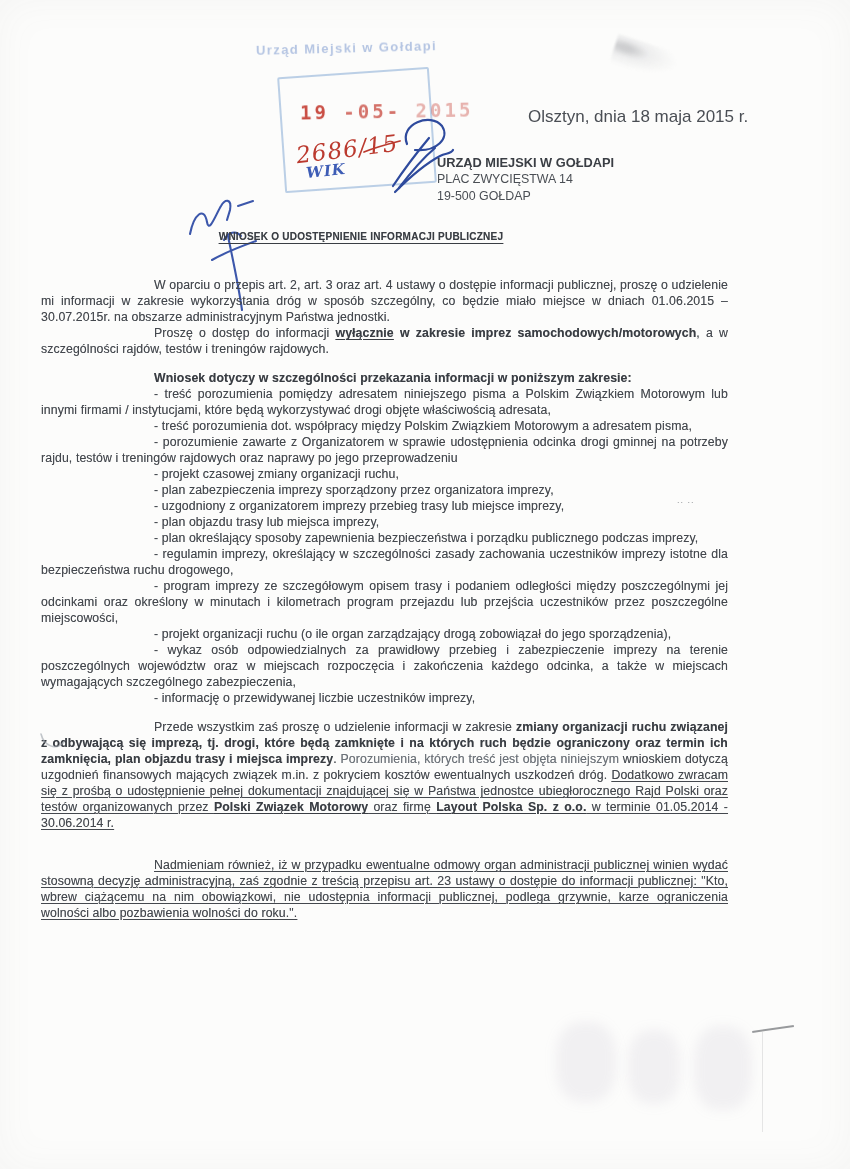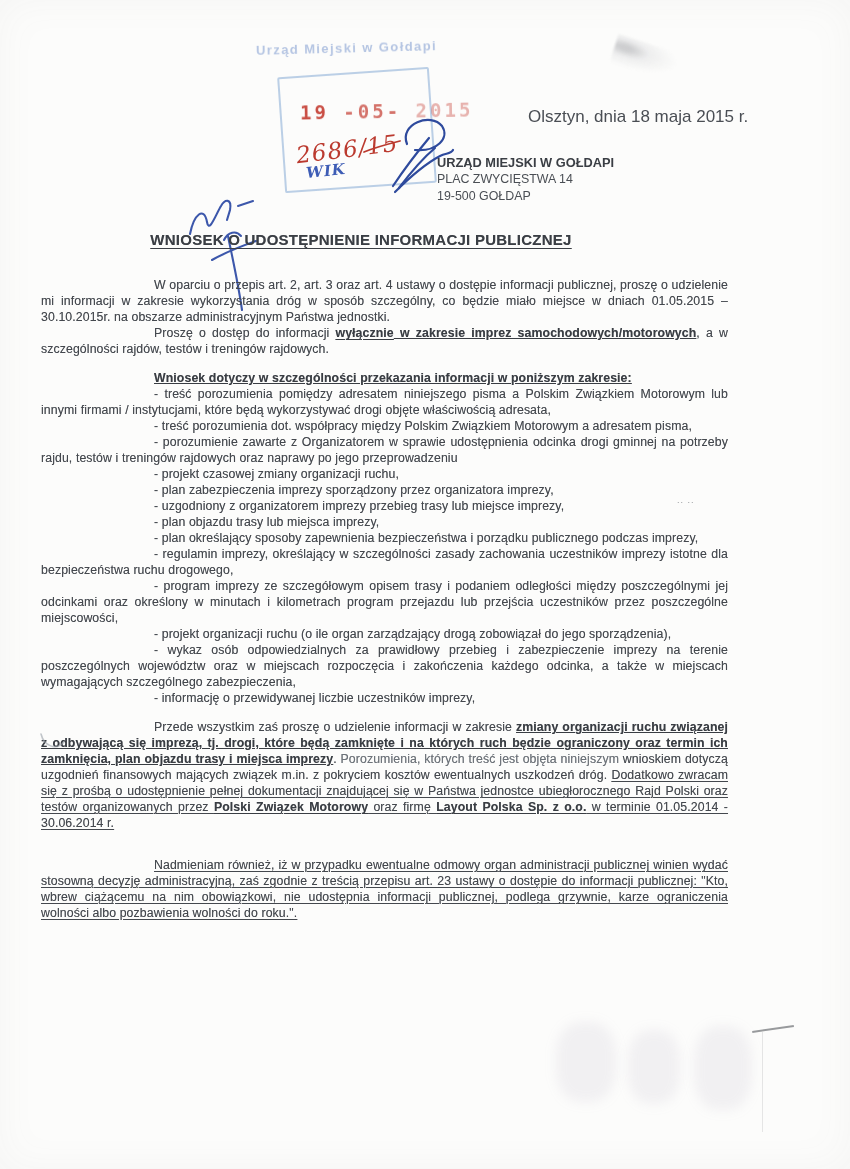--- a/index.html
+++ b/index.html
@@ -9,26 +9,26 @@
     font-family:"Liberation Sans",sans-serif;color:#44484e;
   }
   .page::after{content:"";position:absolute;inset:0;pointer-events:none;
     box-shadow:inset 0 0 40px rgba(120,120,125,0.05);}
   
   .body-flow{position:absolute;left:41px;top:277px;width:687px;
     font-size:12.3px;line-height:16px;letter-spacing:.1px;
     text-shadow:0 0 .4px rgba(68,72,78,.5);}
   .para{margin:0;text-align:justify;text-indent:113px;}
   .gap{height:13px;}
-  .b{font-weight:bold;color:#393d43;text-decoration:underline;}
+  .b{font-weight:bold;color:#393d43;}
   .u{text-decoration:underline;text-underline-offset:2px;text-decoration-thickness:1px;margin-top:7px;}
   .f{color:#6d737a;}
   
   .doc-title{position:absolute;left:41px;top:231px;width:640px;text-align:center;
-    font-size:15px;font-weight:bold;letter-spacing:.25px;color:#3a3e44;
+    font-size:10px;font-weight:bold;letter-spacing:.25px;color:#3a3e44;
     text-decoration:underline;text-underline-offset:3px;
     text-shadow:0 0 .4px rgba(58,62,68,.5);}
   .date-line{position:absolute;left:528px;top:107px;font-size:17px;color:#4a4e54;}
   .addr{position:absolute;left:437px;top:154px;font-size:12.4px;line-height:17px;color:#4a4e54;}
   .addr .nm{font-weight:bold;font-size:12.8px;color:#3a3e44;}
   
   .stamp-text{position:absolute;left:256px;top:40px;width:220px;
     font-size:13px;font-weight:bold;letter-spacing:1.4px;
     color:rgba(122,152,206,.55);filter:blur(.7px);transform:rotate(-1.5deg);}
   .stamp-box{position:absolute;left:281px;top:72px;width:148px;height:112px;
@@ -107,21 +107,21 @@
       <path d="M60 20 L 75 15"></path>
       <path d="M50 50 C 54 70, 60 96, 64 124"></path>
       <path d="M34 74 C 48 66, 64 60, 78 55"></path>
       <path d="M46 54 C 50 46, 58 44, 63 50"></path>
     </g>
   </svg>
 
   <div class="doc-title">WNIOSEK O UDOSTĘPNIENIE INFORMACJI PUBLICZNEJ</div>
 
   <div class="body-flow">
-      <div class="para"><span>W oparciu o przepis art. 2, art. 3 oraz art. 4 ustawy o dostępie informacji publicznej, proszę o udzielenie mi informacji w zakresie wykorzystania dróg w sposób szczególny, co będzie miało miejsce w dniach 01.05.2015 – 30.10.2015r. na obszarze administracyjnym Państwa jednostki.</span></div>
+      <div class="para"><span>W oparciu o przepis art. 2, art. 3 oraz art. 4 ustawy o dostępie informacji publicznej, proszę o udzielenie mi informacji w zakresie wykorzystania dróg w sposób szczególny, co będzie miało miejsce w dniach 01.06.2015 – 30.07.2015r. na obszarze administracyjnym Państwa jednostki.</span></div>
       <div class="para"><span>Proszę o dostęp do informacji </span><span class="b u">wyłącznie</span><span class="b"> w zakresie imprez samochodowych/motorowych</span><span>, a w szczególności rajdów, testów i treningów rajdowych.</span></div>
       <div class="gap"></div>
       <div class="para"><span class="b">Wniosek dotyczy w szczególności przekazania informacji w poniższym zakresie:</span></div>
       <div class="para"><span>- treść porozumienia pomiędzy adresatem niniejszego pisma a Polskim Związkiem Motorowym lub innymi firmami / instytucjami, które będą wykorzystywać drogi objęte właściwością adresata,</span></div>
       <div class="para"><span>- treść porozumienia dot. współpracy między Polskim Związkiem Motorowym a adresatem pisma,</span></div>
       <div class="para"><span>- porozumienie zawarte z Organizatorem w sprawie udostępnienia odcinka drogi gminnej na potrzeby rajdu, testów i treningów rajdowych oraz naprawy po jego przeprowadzeniu</span></div>
       <div class="para"><span>- projekt czasowej zmiany organizacji ruchu,</span></div>
       <div class="para"><span>- plan zabezpieczenia imprezy sporządzony przez organizatora imprezy,</span></div>
       <div class="para"><span>- uzgodniony z organizatorem imprezy przebieg trasy lub miejsce imprezy,</span></div>
       <div class="para"><span>- plan objazdu trasy lub miejsca imprezy,</span></div>

